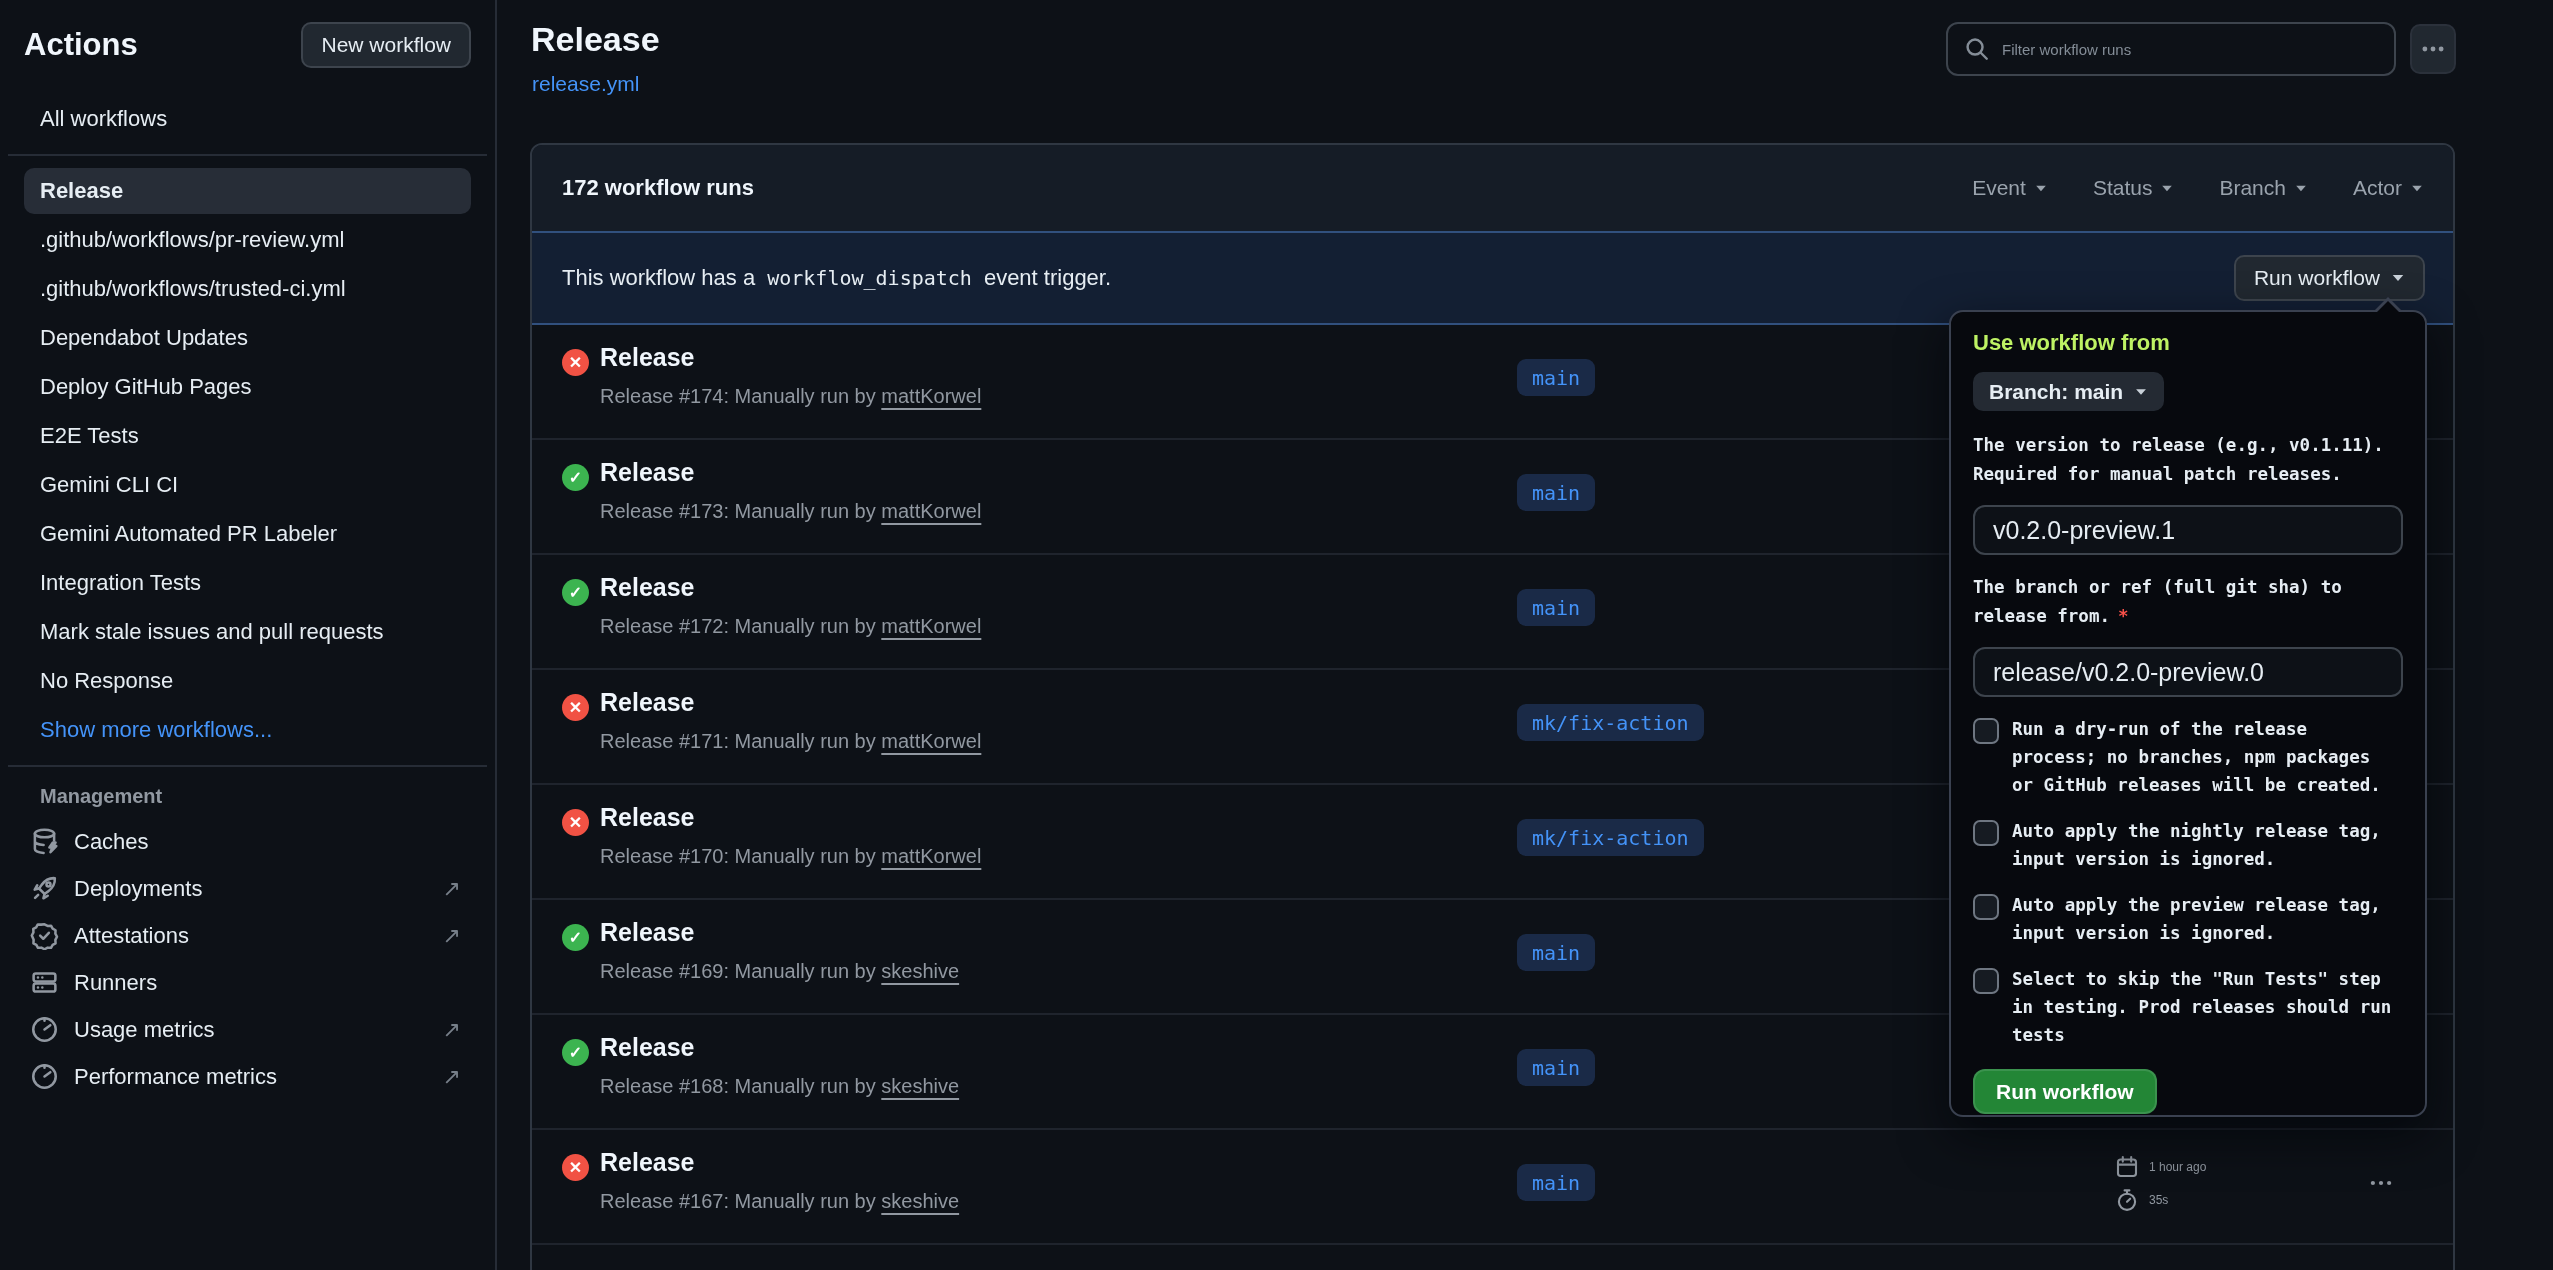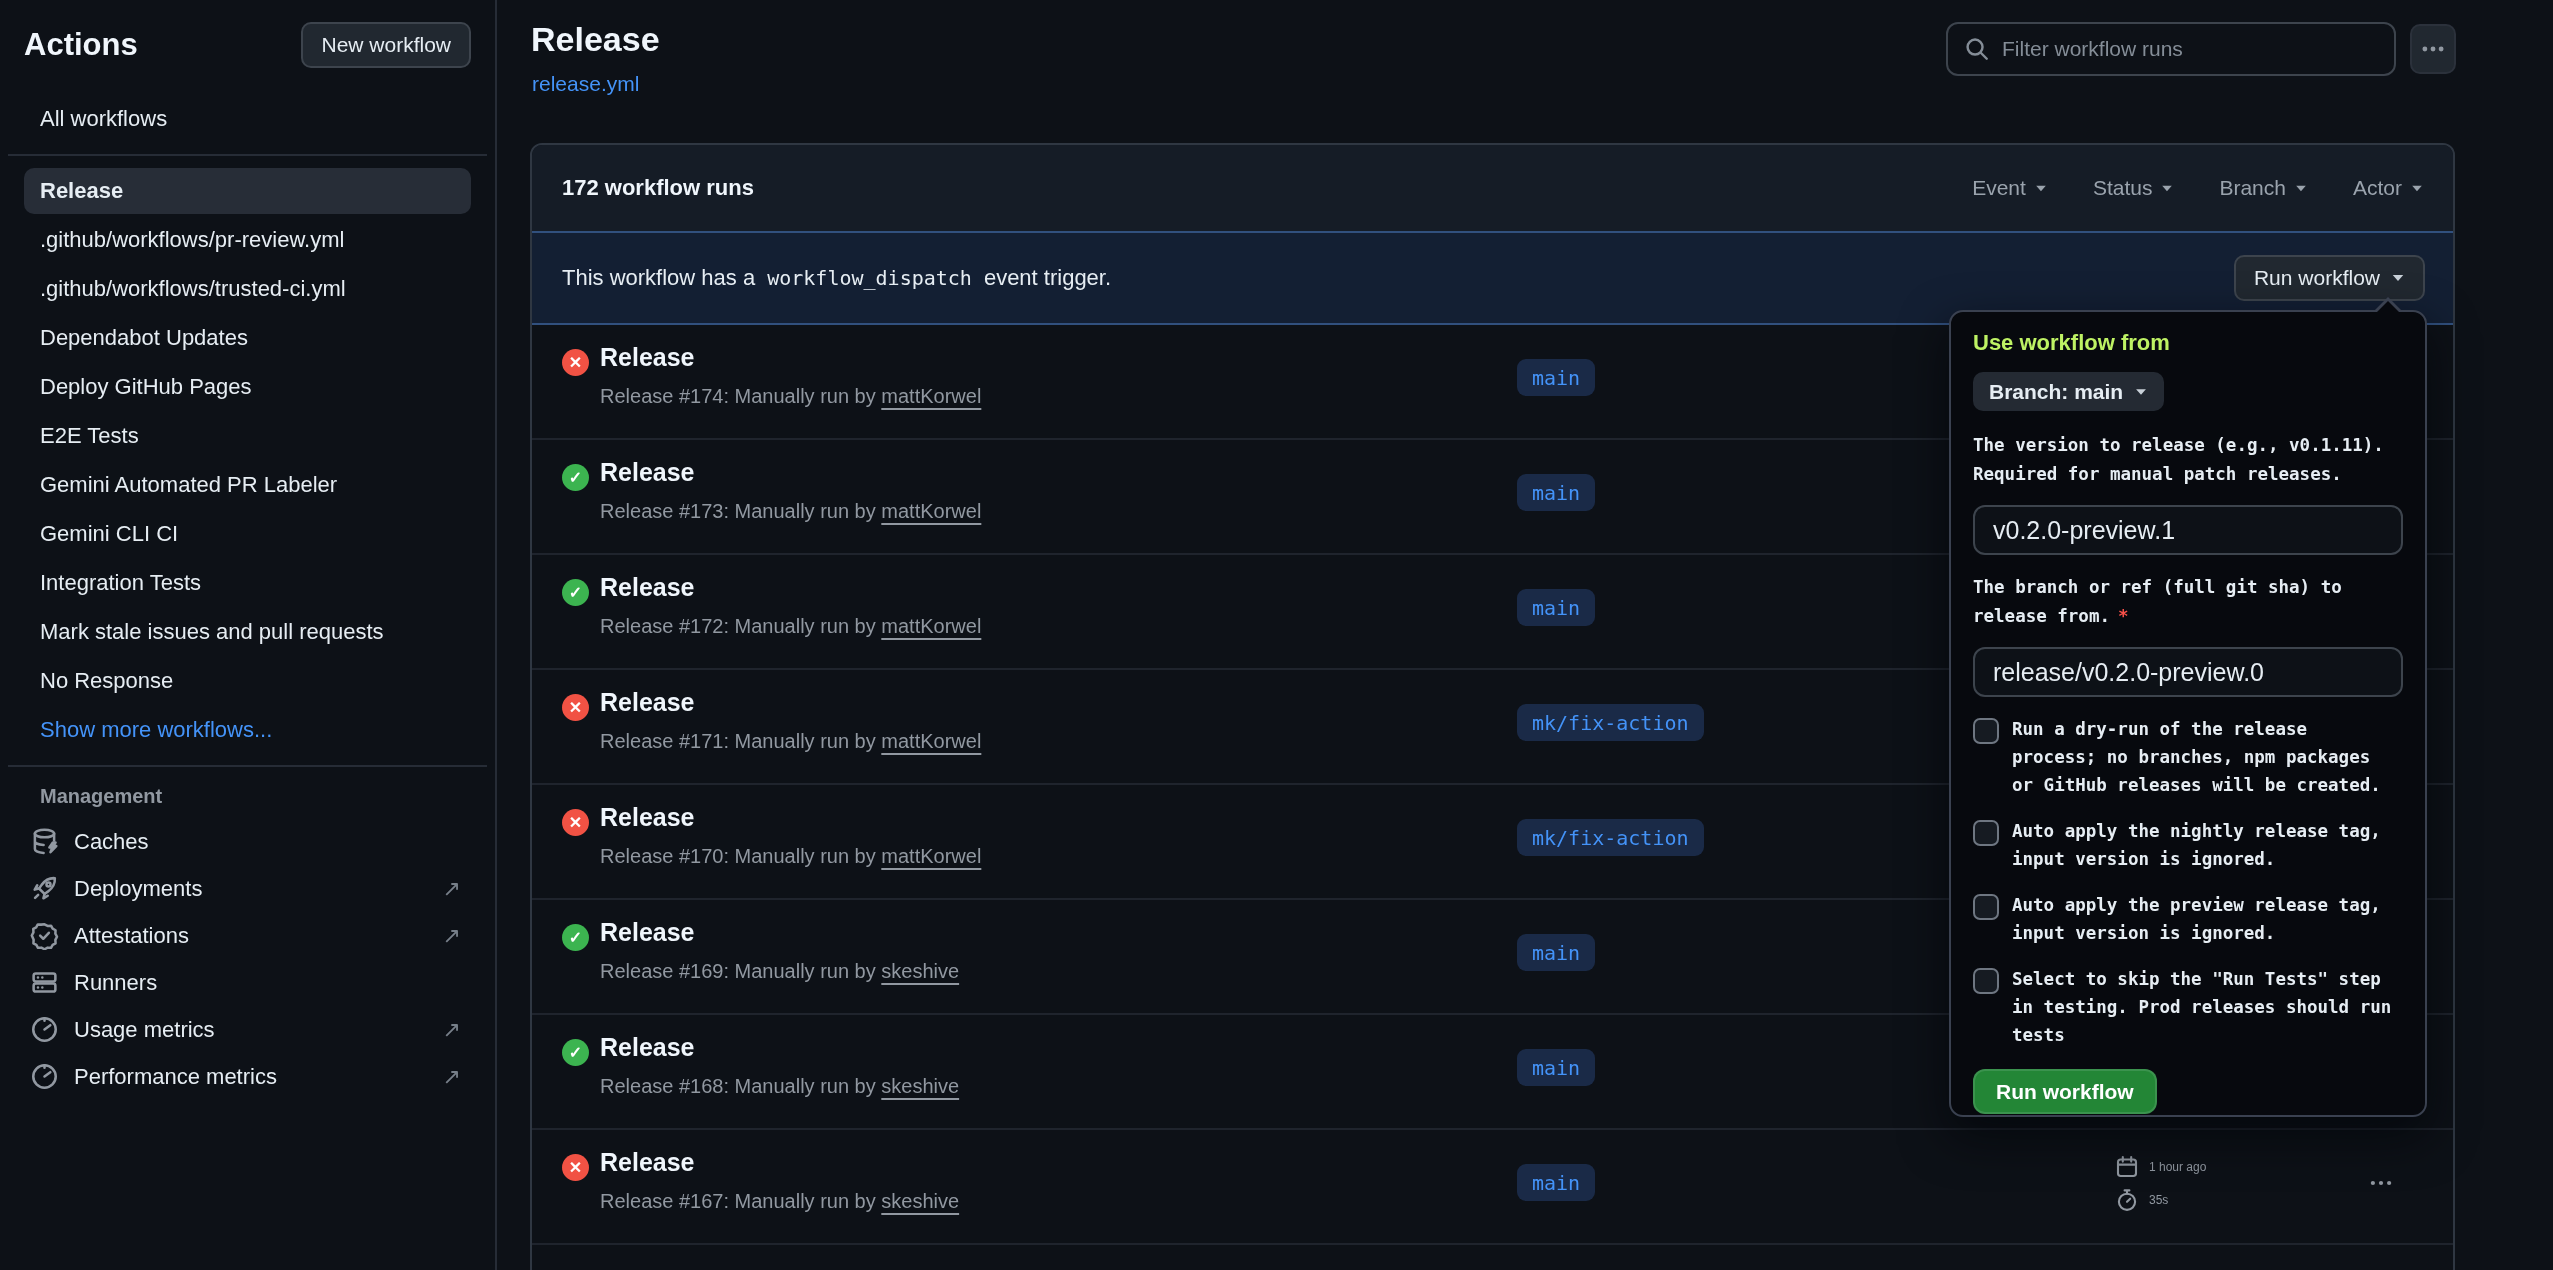--- a/index.html
+++ b/index.html
@@ -24,21 +24,21 @@
   .nav-item.link { color:#4493f8; }
   .mgmt-label { margin:18px 16px 10px; font-size:20px; font-weight:600; color:#9198a1; }
   .mgmt-item { display:flex; align-items:center; gap:15px; padding:9px 10px 9px 6px; font-size:22px; border-radius:10px; cursor:pointer; }
   .mgmt-item .micon { color:#9198a1; flex:none; }
   .ext-arrow { margin-left:auto; color:#767f89; font-size:22px; }
 
   
   .page-title { position:absolute; left:531px; top:20px; font-size:34px; font-weight:600; color:#f0f6fc; }
   .file-link { position:absolute; left:532px; top:72px; font-size:21px; color:#4493f8; cursor:pointer; }
   .filter-box { position:absolute; left:1946px; top:22px; width:450px; height:54px; border:2px solid #3d444d; border-radius:12px; display:flex; align-items:center; gap:12px; padding:0 16px; color:#848d97; background:#0d1117; }
-  .filter-box input { background:transparent; border:none; outline:none; color:#14b8a6; font-size:21px; width:100%; font-family:"Liberation Sans",sans-serif; }
+  .filter-box input { background:transparent; border:none; outline:none; color:#14b8a6; font-size:15px; width:100%; font-family:"Liberation Sans",sans-serif; }
   .filter-box input::placeholder { color:#848d97; }
   .top-kebab { position:absolute; left:2410px; top:24px; width:46px; height:50px; background:#212830; border:2px solid #2b313b; border-radius:10px; display:flex; align-items:center; justify-content:center; color:#9198a1; cursor:pointer; }
 
   
   .runs-card { position:absolute; left:530px; top:143px; width:1925px; height:1140px; border:2px solid #2f3742; border-radius:12px; background:#0d1117; overflow:hidden; }
   .runs-header { height:86px; background:#151c26; display:flex; align-items:center; padding:0 30px; }
   .runs-count { font-size:22px; font-weight:700; color:#f0f6fc; }
   .runs-filters { margin-left:auto; display:flex; gap:46px; color:#9aa3ad; font-size:21px; }
   .runs-filter { display:flex; align-items:center; gap:9px; cursor:pointer; }
   .runs-filter .caret { transform:scale(.8); }
@@ -89,22 +89,22 @@
       <button class="btn-secondary new-workflow">New workflow</button>
     </div>
     <div class="nav-item all-workflows">All workflows</div>
     <hr class="side-divider">
     <div class="nav-item selected">Release</div>
     <div class="nav-item">.github/workflows/pr-review.yml</div>
     <div class="nav-item">.github/workflows/trusted-ci.yml</div>
     <div class="nav-item">Dependabot Updates</div>
     <div class="nav-item">Deploy GitHub Pages</div>
     <div class="nav-item">E2E Tests</div>
+    <div class="nav-item">Gemini CLI CI</div>
     <div class="nav-item">Gemini Automated PR Labeler</div>
-    <div class="nav-item">Gemini CLI CI</div>
     <div class="nav-item">Integration Tests</div>
     <div class="nav-item">Mark stale issues and pull requests</div>
     <div class="nav-item">No Response</div>
     <div class="nav-item link">Show more workflows...</div>
     <hr class="side-divider">
     <div class="mgmt-label">Management</div>
 
     <div class="mgmt-item">
       <span class="micon">
         <svg width="29" height="29" viewBox="0 0 16 16" fill="none" stroke="currentColor" stroke-width="1.4" stroke-linecap="round" stroke-linejoin="round">

